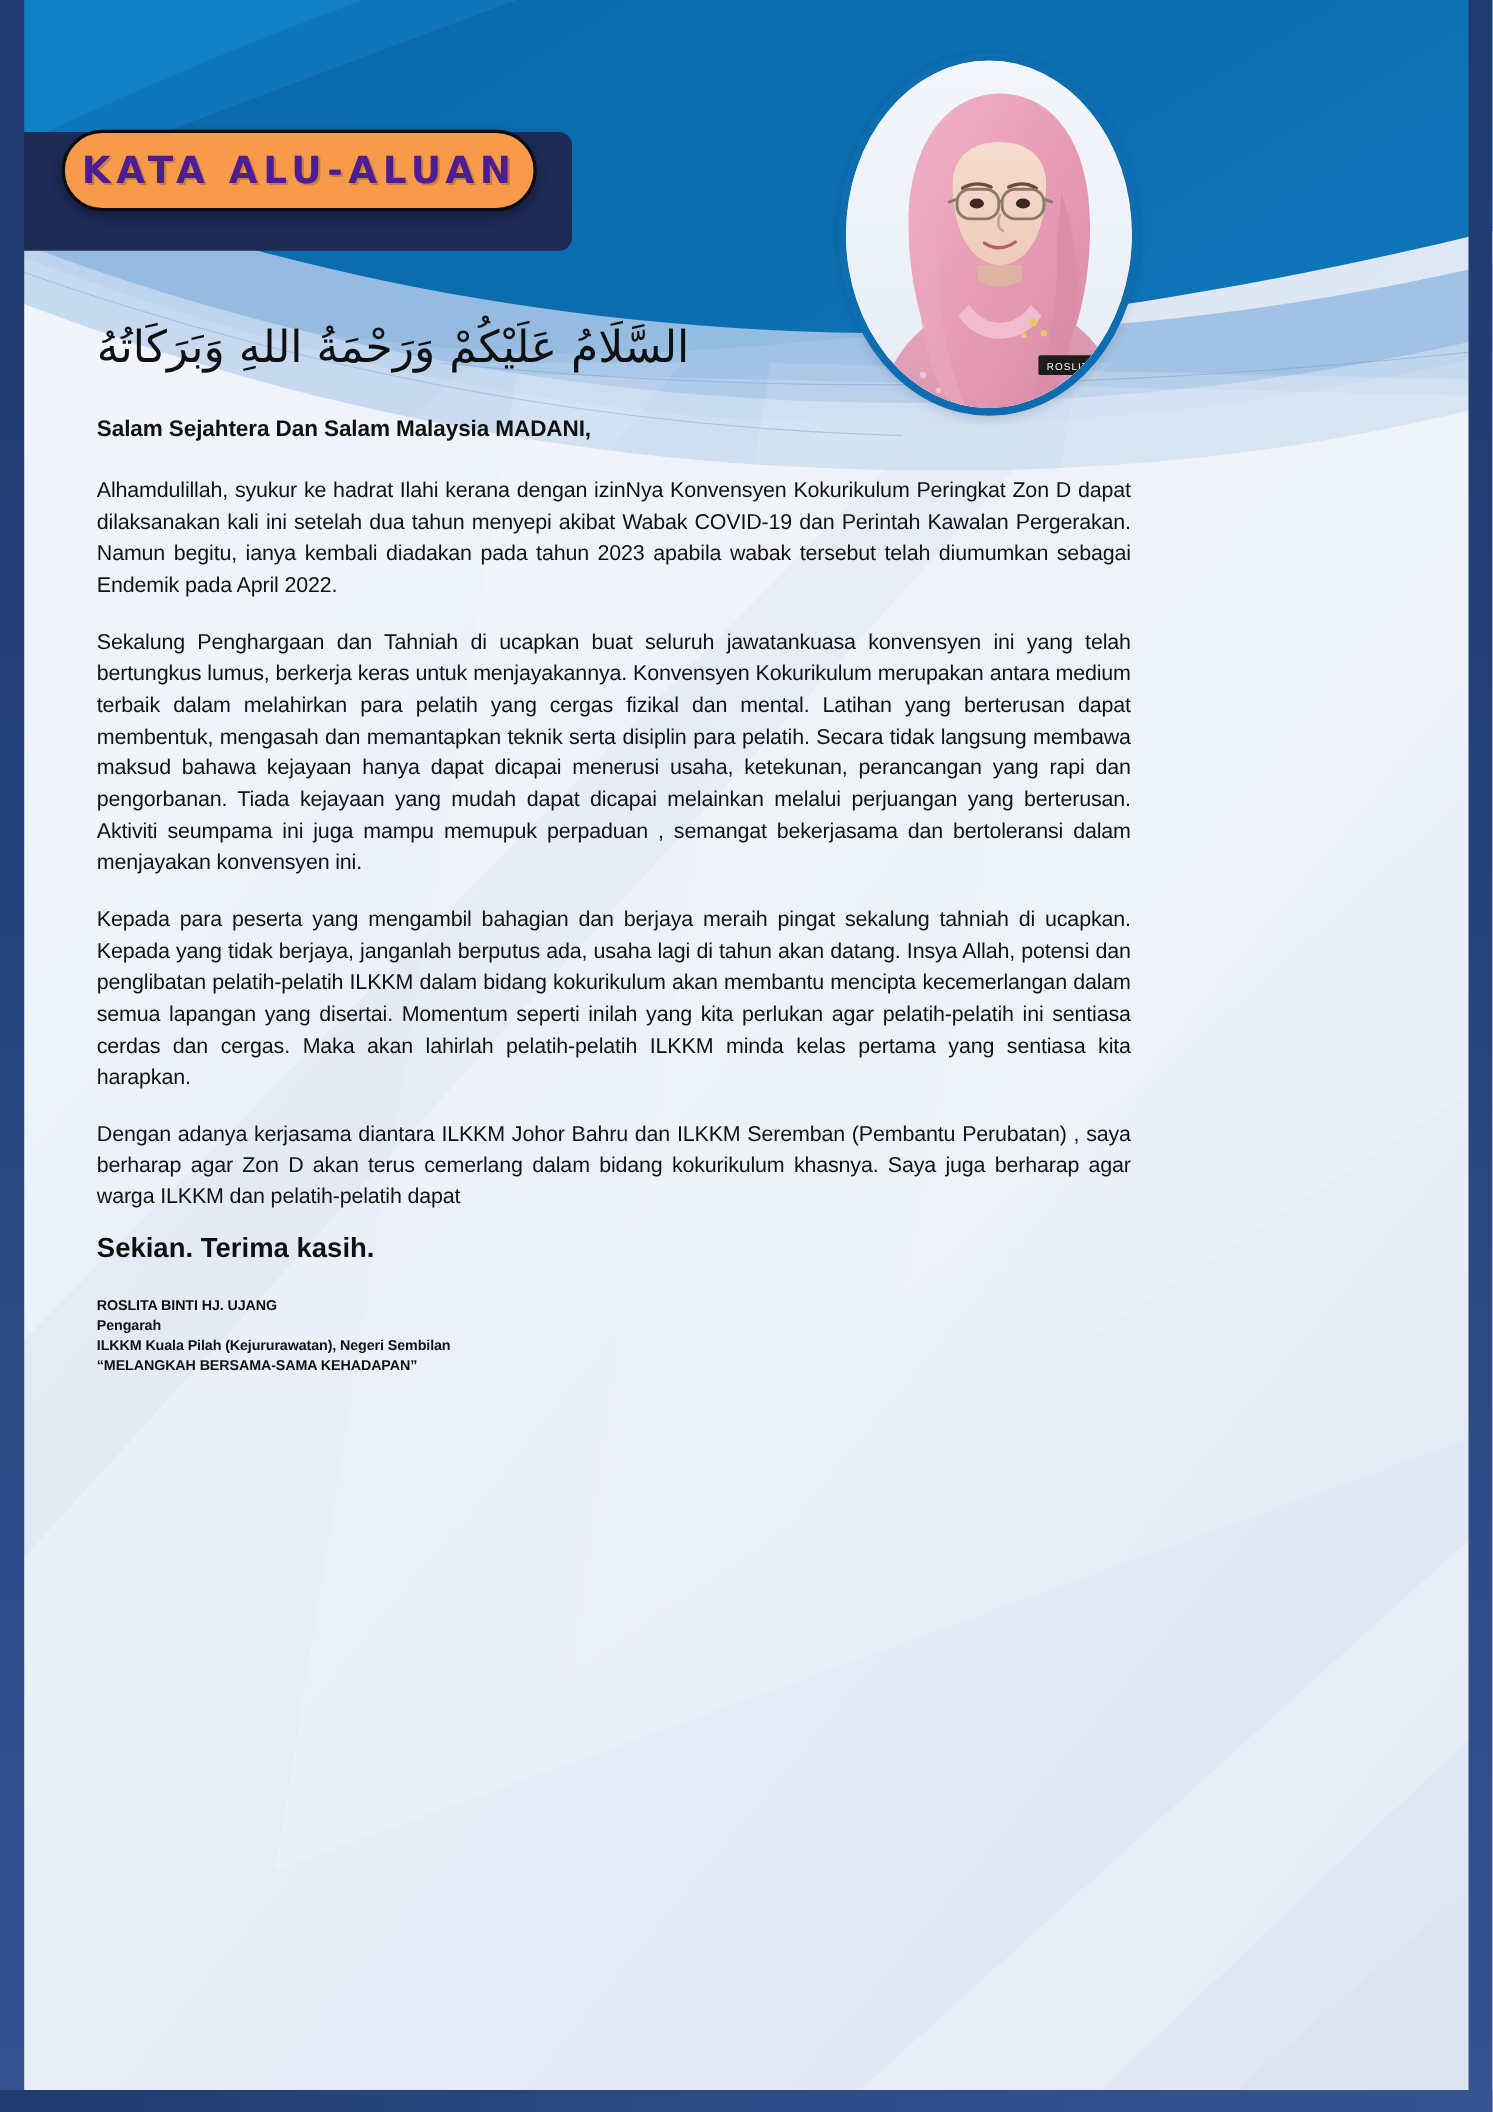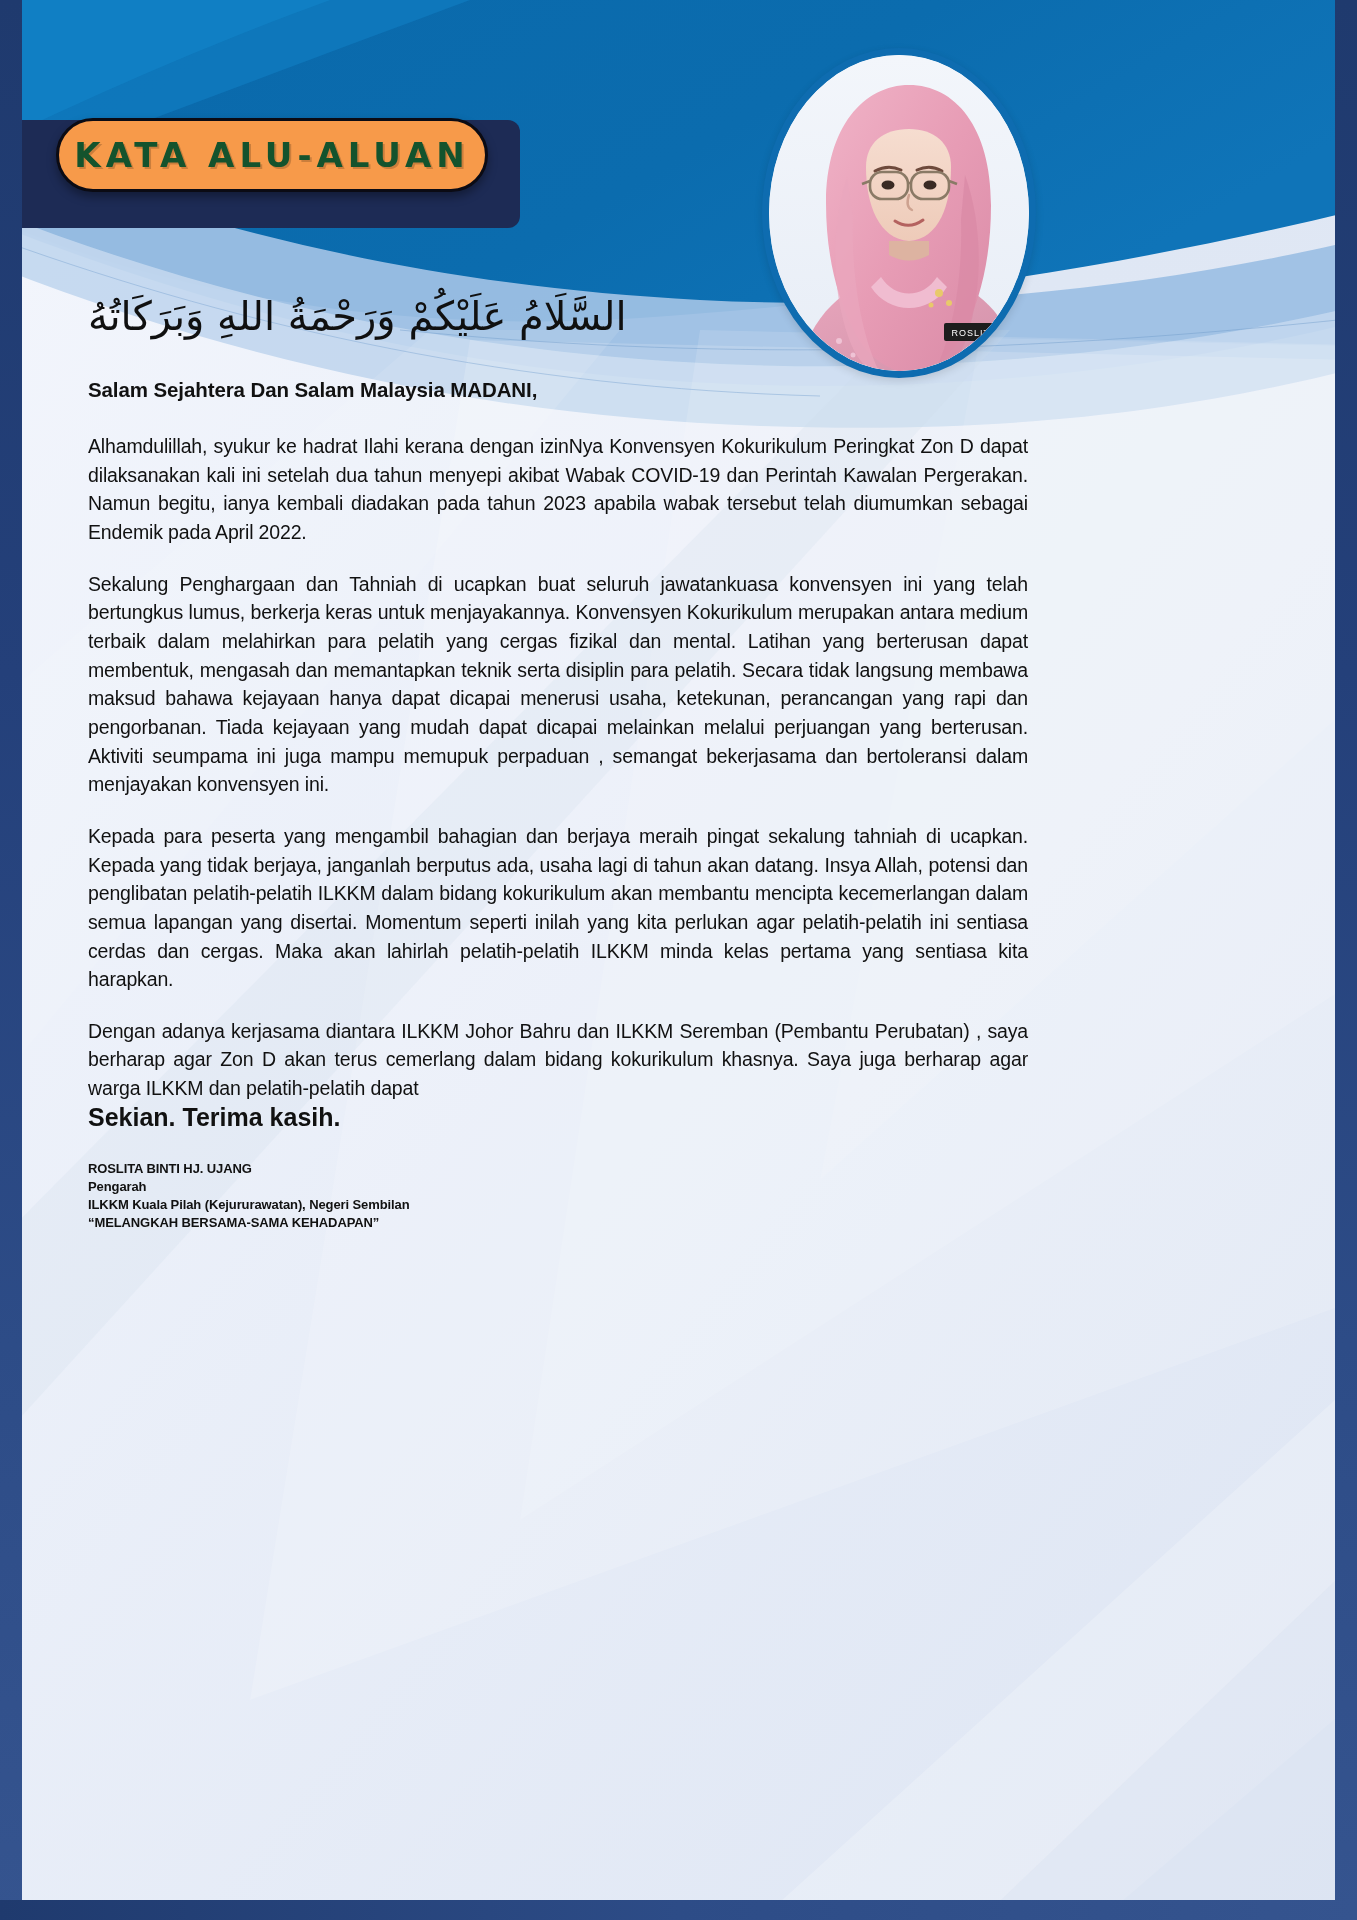--- a/index.html
+++ b/index.html
@@ -57,21 +57,21 @@
     border-radius: 40px;
     display: flex; align-items: center; justify-content: center;
     box-shadow: 0 5px 10px rgba(0,0,0,0.35);
     z-index: 5;
   }
   .title-pill span {
     font-family: "DejaVu Sans", sans-serif;
     font-weight: 700;
     font-size: 34px;
     letter-spacing: 5px;
-    color: #14532d;
+    color: #4c1d95;
     text-shadow: 2px 2px 0 rgba(0,0,0,0.18);
     white-space: nowrap;
   }
 
   
   .portrait-wrap {
     position: absolute;
     left: 762px; top: 48px;
     width: 274px; height: 330px;
     border-radius: 50%;
@@ -283,21 +283,21 @@
 
   <div class="content">
 
     <div class="arabic">السَّلَامُ عَلَيْكُمْ وَرَحْمَةُ اللهِ وَبَرَكَاتُهُ</div>
 
     <div class="salam">Salam Sejahtera Dan Salam Malaysia MADANI,</div>
 
     <p class="body">Alhamdulillah, syukur ke hadrat Ilahi kerana dengan izinNya Konvensyen Kokurikulum Peringkat Zon D dapat dilaksanakan kali ini setelah dua tahun menyepi akibat Wabak COVID-19 dan Perintah Kawalan Pergerakan. Namun begitu, ianya kembali diadakan pada tahun 2023 apabila wabak tersebut telah diumumkan sebagai Endemik pada April 2022.</p>
     <p class="body">Sekalung Penghargaan dan Tahniah di ucapkan buat seluruh jawatankuasa konvensyen ini yang telah bertungkus lumus, berkerja keras untuk menjayakannya. Konvensyen Kokurikulum  merupakan antara medium terbaik dalam melahirkan para pelatih yang cergas fizikal dan mental. Latihan yang berterusan dapat membentuk, mengasah dan memantapkan teknik serta disiplin para pelatih. Secara tidak langsung membawa maksud bahawa kejayaan hanya dapat dicapai menerusi usaha, ketekunan, perancangan yang rapi dan pengorbanan. Tiada kejayaan yang mudah dapat dicapai melainkan melalui perjuangan yang berterusan. Aktiviti seumpama ini   juga mampu memupuk perpaduan , semangat bekerjasama dan bertoleransi dalam menjayakan konvensyen ini.</p>
     <p class="body">Kepada para peserta yang mengambil bahagian dan berjaya meraih pingat sekalung tahniah di ucapkan. Kepada yang tidak berjaya, janganlah berputus ada, usaha lagi di tahun akan datang.   Insya Allah, potensi dan penglibatan pelatih-pelatih ILKKM dalam bidang kokurikulum akan membantu mencipta kecemerlangan dalam semua lapangan yang disertai. Momentum seperti inilah yang kita perlukan agar pelatih-pelatih ini  sentiasa cerdas dan cergas. Maka akan lahirlah pelatih-pelatih ILKKM minda kelas pertama yang sentiasa kita harapkan.</p>
-    <p class="body tight" style="margin-bottom:0;text-align:justify;">Dengan adanya kerjasama diantara ILKKM Johor Bahru dan ILKKM Seremban (Pembantu Perubatan) , saya berharap agar Zon D akan terus cemerlang dalam bidang kokurikulum khasnya. Saya juga berharap agar warga ILKKM dan pelatih-pelatih dapat</p>
+    <p class="body tight" style="margin-bottom:18px;text-align:justify;">Dengan adanya kerjasama diantara ILKKM Johor Bahru dan ILKKM Seremban (Pembantu Perubatan) , saya berharap agar Zon D akan terus cemerlang dalam bidang kokurikulum khasnya. Saya juga berharap agar warga ILKKM dan pelatih-pelatih dapat</p>
 
     <div class="sekian">Sekian. Terima kasih.</div>
 
     <div class="sig">
       <div>ROSLITA BINTI HJ. UJANG</div>
       <div>Pengarah</div>
       <div>ILKKM Kuala Pilah (Kejururawatan), Negeri Sembilan</div>
       <div>“MELANGKAH BERSAMA-SAMA KEHADAPAN”</div>
     </div>
   </div>

